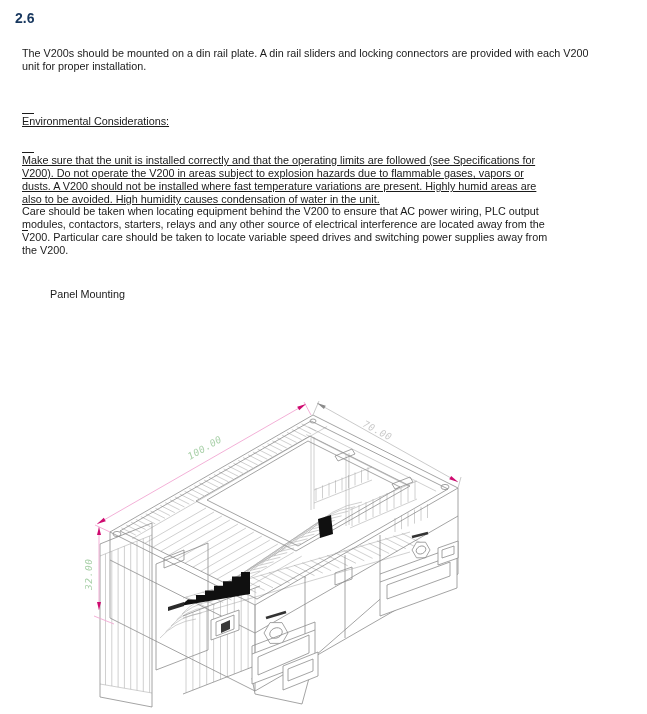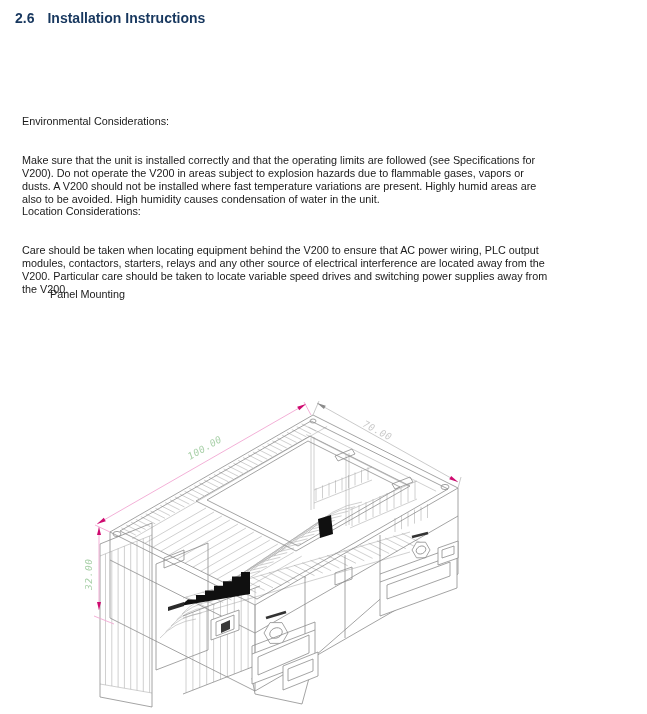--- a/index.html
+++ b/index.html
@@ -10,51 +10,51 @@
   .heading{
     position:absolute;top:10px;left:15px;
     font-size:14px;font-weight:bold;color:#17375e;
     display:flex;gap:13px;white-space:nowrap;
   }
   .tblock{
     position:absolute;left:22px;width:620px;
     font-size:10.8px;line-height:13px;white-space:pre-wrap;color:#1a1a1a;
   }
   .pos-intro{top:47px;}
-  .pos-env{top:89px;}
+  .pos-env{top:89px;text-decoration:underline;}
   .pos-loc{top:179px;}
   .pos-panel{top:262px;margin-left:28px;}
   .pos-ship{top:321px;}
   .pos-dim{top:361px;}
   .drawing{position:absolute;top:388px;left:0;width:647px;height:326px;}
   svg{display:block;}
   .dim-green{fill:#a8d0a8;font-family:"DejaVu Sans Mono",monospace;font-size:9.5px;font-style:italic;letter-spacing:.6px;}
   .dim-gray{fill:#c9c9c9;font-family:"DejaVu Sans Mono",monospace;font-size:9.5px;font-style:italic;letter-spacing:.6px;}
 </style>
 </head>
 <body>
 
 <div class="page">
 
   <div class="heading">
     <span>2.6</span>
-    <span>Installation Instructions</span>
   </div>
 
+  <div class="tblock pos-intro">The V200s should be mounted on a din rail plate. A din rail sliders and locking connectors are provided with each V200
+unit for proper installation.</div>
 
   <div class="tblock pos-env">
     <div>Environmental Considerations:</div>
     <div>Make sure that the unit is installed correctly and that the operating limits are followed (see Specifications for
 V200). Do not operate the V200 in areas subject to explosion hazards due to flammable gases, vapors or
 dusts. A V200 should not be installed where fast temperature variations are present. Highly humid areas are
 also to be avoided. High humidity causes condensation of water in the unit.</div>
   </div>
 
   <div class="tblock pos-loc">
-    <div>Location Considerations:</div>
     <div>Care should be taken when locating equipment behind the V200 to ensure that AC power wiring, PLC output
 modules, contactors, starters, relays and any other source of electrical interference are located away from the
 V200. Particular care should be taken to locate variable speed drives and switching power supplies away from
 the V200.</div>
   </div>
 
   <div class="tblock pos-panel">
     <div>Panel Mounting</div>
   </div>
 

